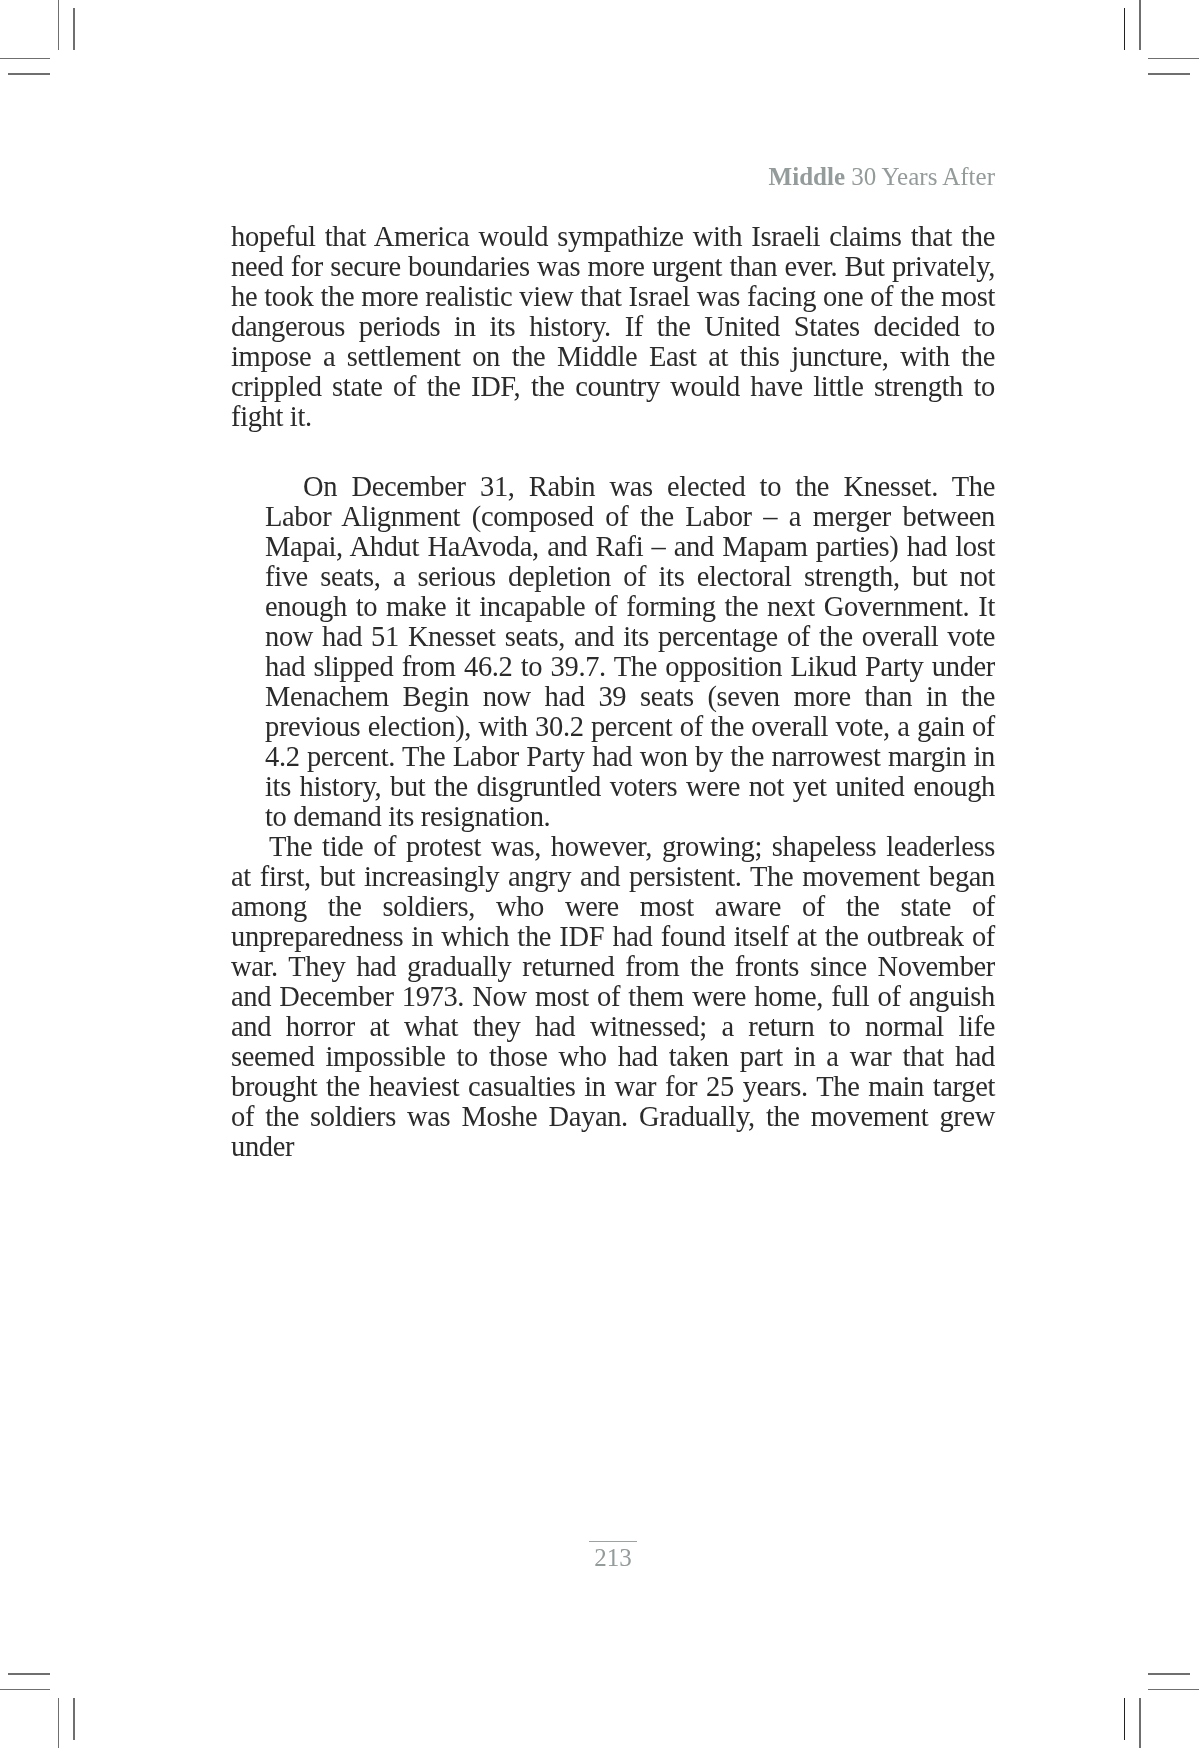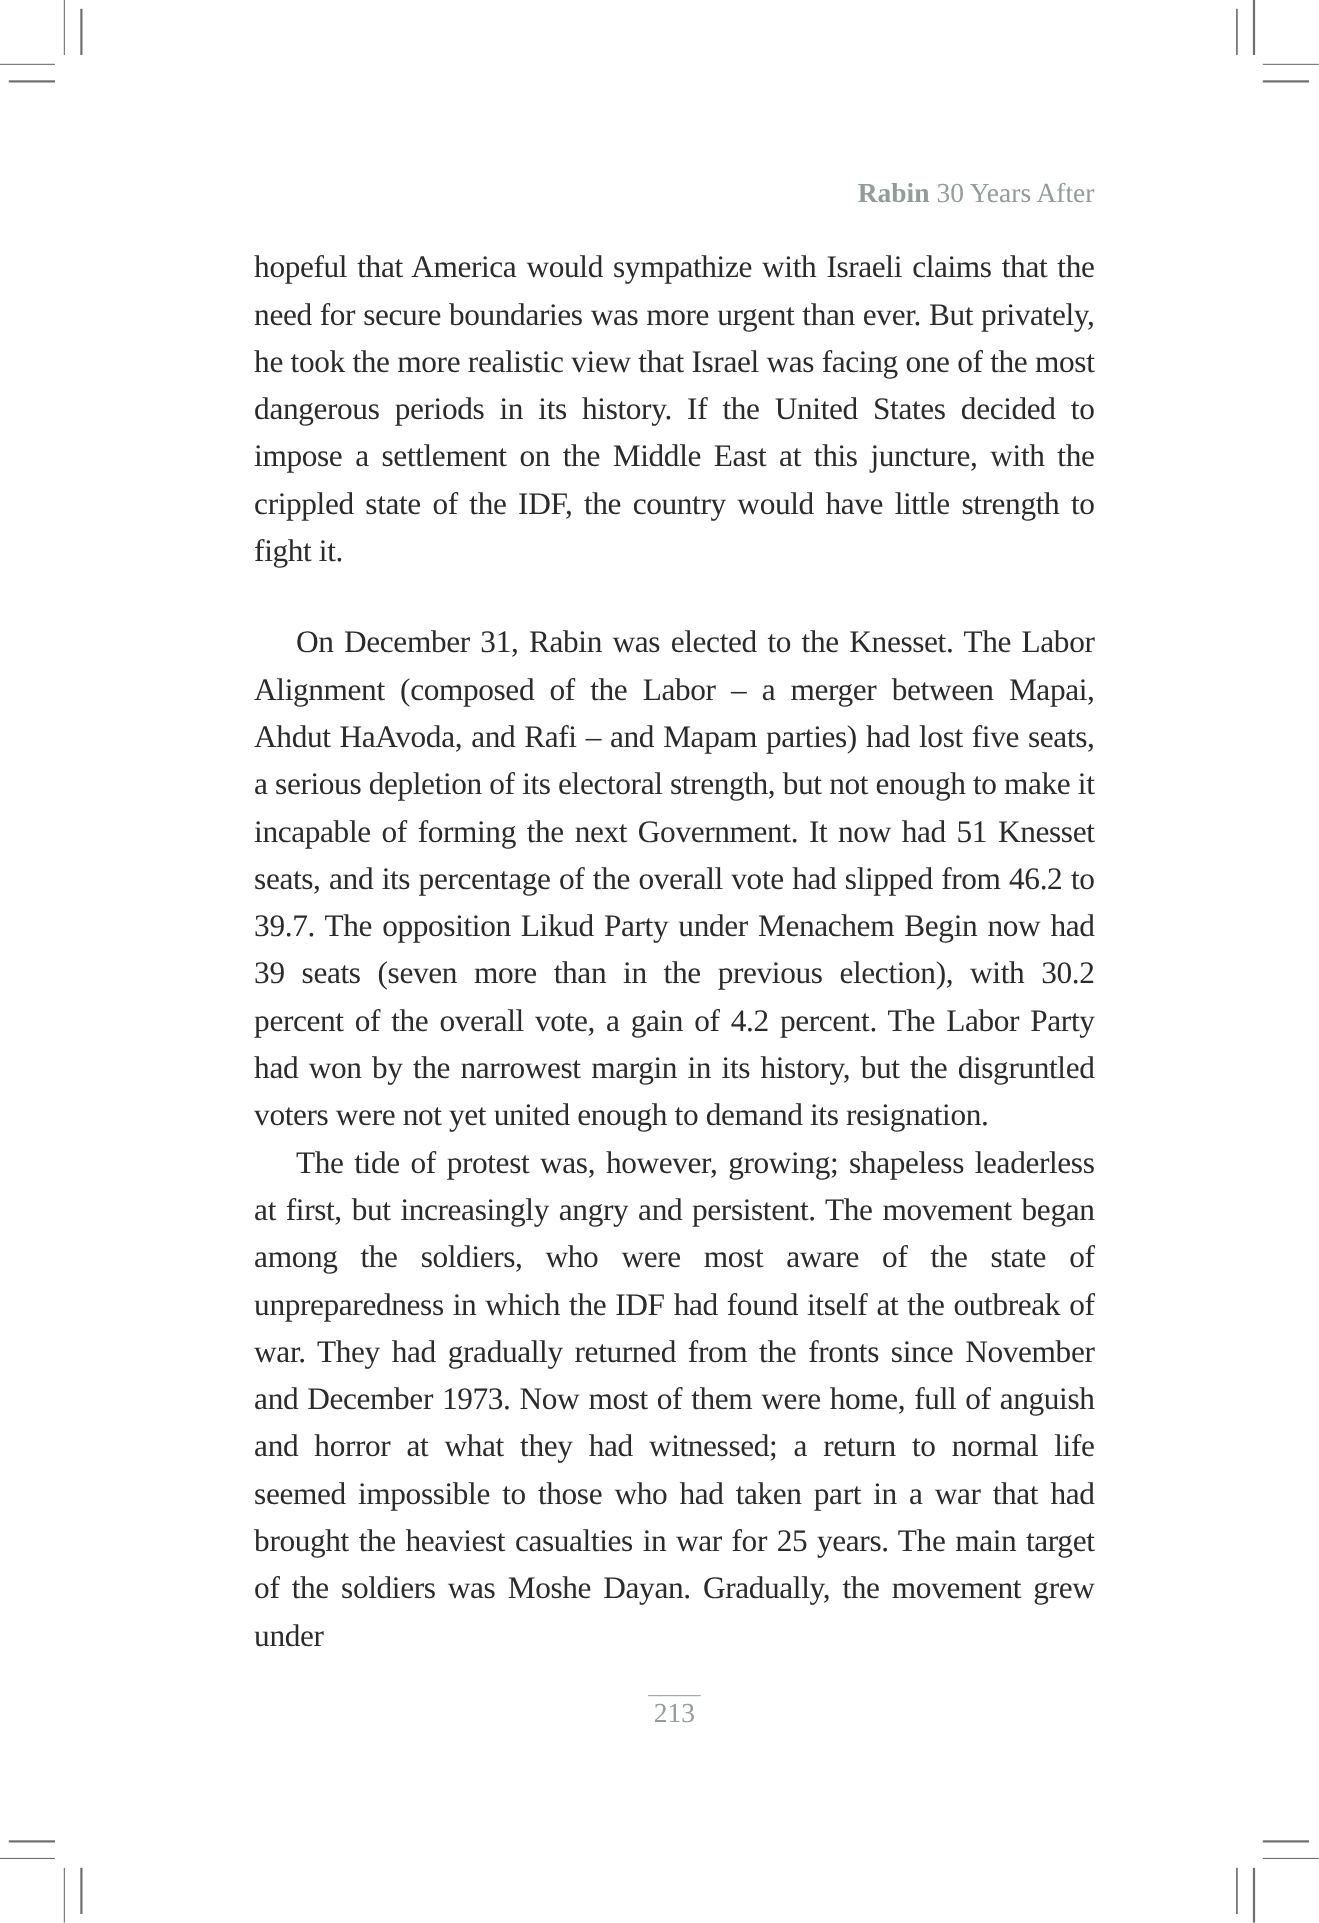--- a/index.html
+++ b/index.html
@@ -7,26 +7,26 @@
   .mark { position: absolute; background: #6f6f6f; }
   .header {
     position: absolute; right: 204px; top: 163px;
     font-family: "Liberation Serif", "DejaVu Serif", serif;
     font-size: 25px; color: #939b9b; white-space: nowrap;
   }
   .header b { font-weight: bold; }
   .body-text {
     position: absolute; left: 231px; top: 222px; width: 764px;
     font-family: "Liberation Serif", "DejaVu Serif", serif;
-    font-size: 28.5px; line-height: 43px; color: #2b2b2b;
+    font-size: 28.5px; line-height: 30px; color: #2b2b2b;
     letter-spacing: -0.35px;
   }
   .body-text p { margin: 0; text-align: justify; text-align-last: left; }
   .body-text p.indent { text-indent: 38px; }
-  .body-text p.gap { margin-top: 40.2px; }
+  .body-text p.gap { margin-top: 40.2px; margin-left: 34px; }
   .pagenum-rule {
     position: absolute; left: 589px; top: 1541px; width: 48px; height: 1px; background: #9aa2a2;
   }
   .pagenum {
     position: absolute; left: 0; width: 1226px; top: 1544px; text-align: center;
     font-family: "Liberation Serif", "DejaVu Serif", serif;
     font-size: 25px; color: #939b9b;
   }
 </style>
 </head>
@@ -46,21 +46,21 @@
 <div class="mark" style="left:0; top:1689px; width:50px; height:1px;"></div>
 <div class="mark" style="left:58px; top:1698px; width:1px; height:50px;"></div>
 <div class="mark" style="left:73px; top:1698px; width:2px; height:42px;"></div>
 
 <div class="mark" style="left:1148px; top:1673px; width:42px; height:2px;"></div>
 <div class="mark" style="left:1148px; top:1689px; width:51px; height:1px;"></div>
 <div class="mark" style="left:1124px; top:1698px; width:1px; height:42px; background:#222;"></div>
 <div class="mark" style="left:1139px; top:1698px; width:2px; height:50px;"></div>
 
 <div class="header">
-  <b>Rabin</b><span> 30 Years After</span>
+  <b>Middle</b><span> 30 Years After</span>
 </div>
 
 <div class="body-text">
   <p>hopeful that America would sympathize with Israeli claims that the need for secure boundaries was more urgent than ever. But privately, he took the more realistic view that Israel was facing one of the most dangerous periods in its history. If the United States decided to impose a settlement on the Middle East at this juncture, with the crippled state of the IDF, the country would have little strength to fight it.</p>
   <p class="indent gap">On December 31, Rabin was elected to the Knesset. The Labor Alignment (composed of the Labor – a merger between Mapai, Ahdut HaAvoda, and Rafi – and Mapam parties) had lost five seats, a serious depletion of its electoral strength, but not enough to make it incapable of forming the next Government. It now had 51 Knesset seats, and its percentage of the overall vote had slipped from 46.2 to 39.7. The opposition Likud Party under Menachem Begin now had 39 seats (seven more than in the previous election), with 30.2 percent of the overall vote, a gain of 4.2 percent. The Labor Party had won by the narrowest margin in its history, but the disgruntled voters were not yet united enough to demand its resignation.</p>
   <p class="indent">The tide of protest was, however, growing; shapeless leaderless at first, but increasingly angry and persistent. The movement began among the soldiers, who were most aware of the state of unpreparedness in which the IDF had found itself at the outbreak of war. They had gradually returned from the fronts since November and December 1973. Now most of them were home, full of anguish and horror at what they had witnessed; a return to normal life seemed impossible to those who had taken part in a war that had brought the heaviest casualties in war for 25 years. The main target of the soldiers was Moshe Dayan. Gradually, the movement grew under</p>
 </div>
 
 <div class="pagenum-rule"></div>
 <div class="pagenum">213</div>

